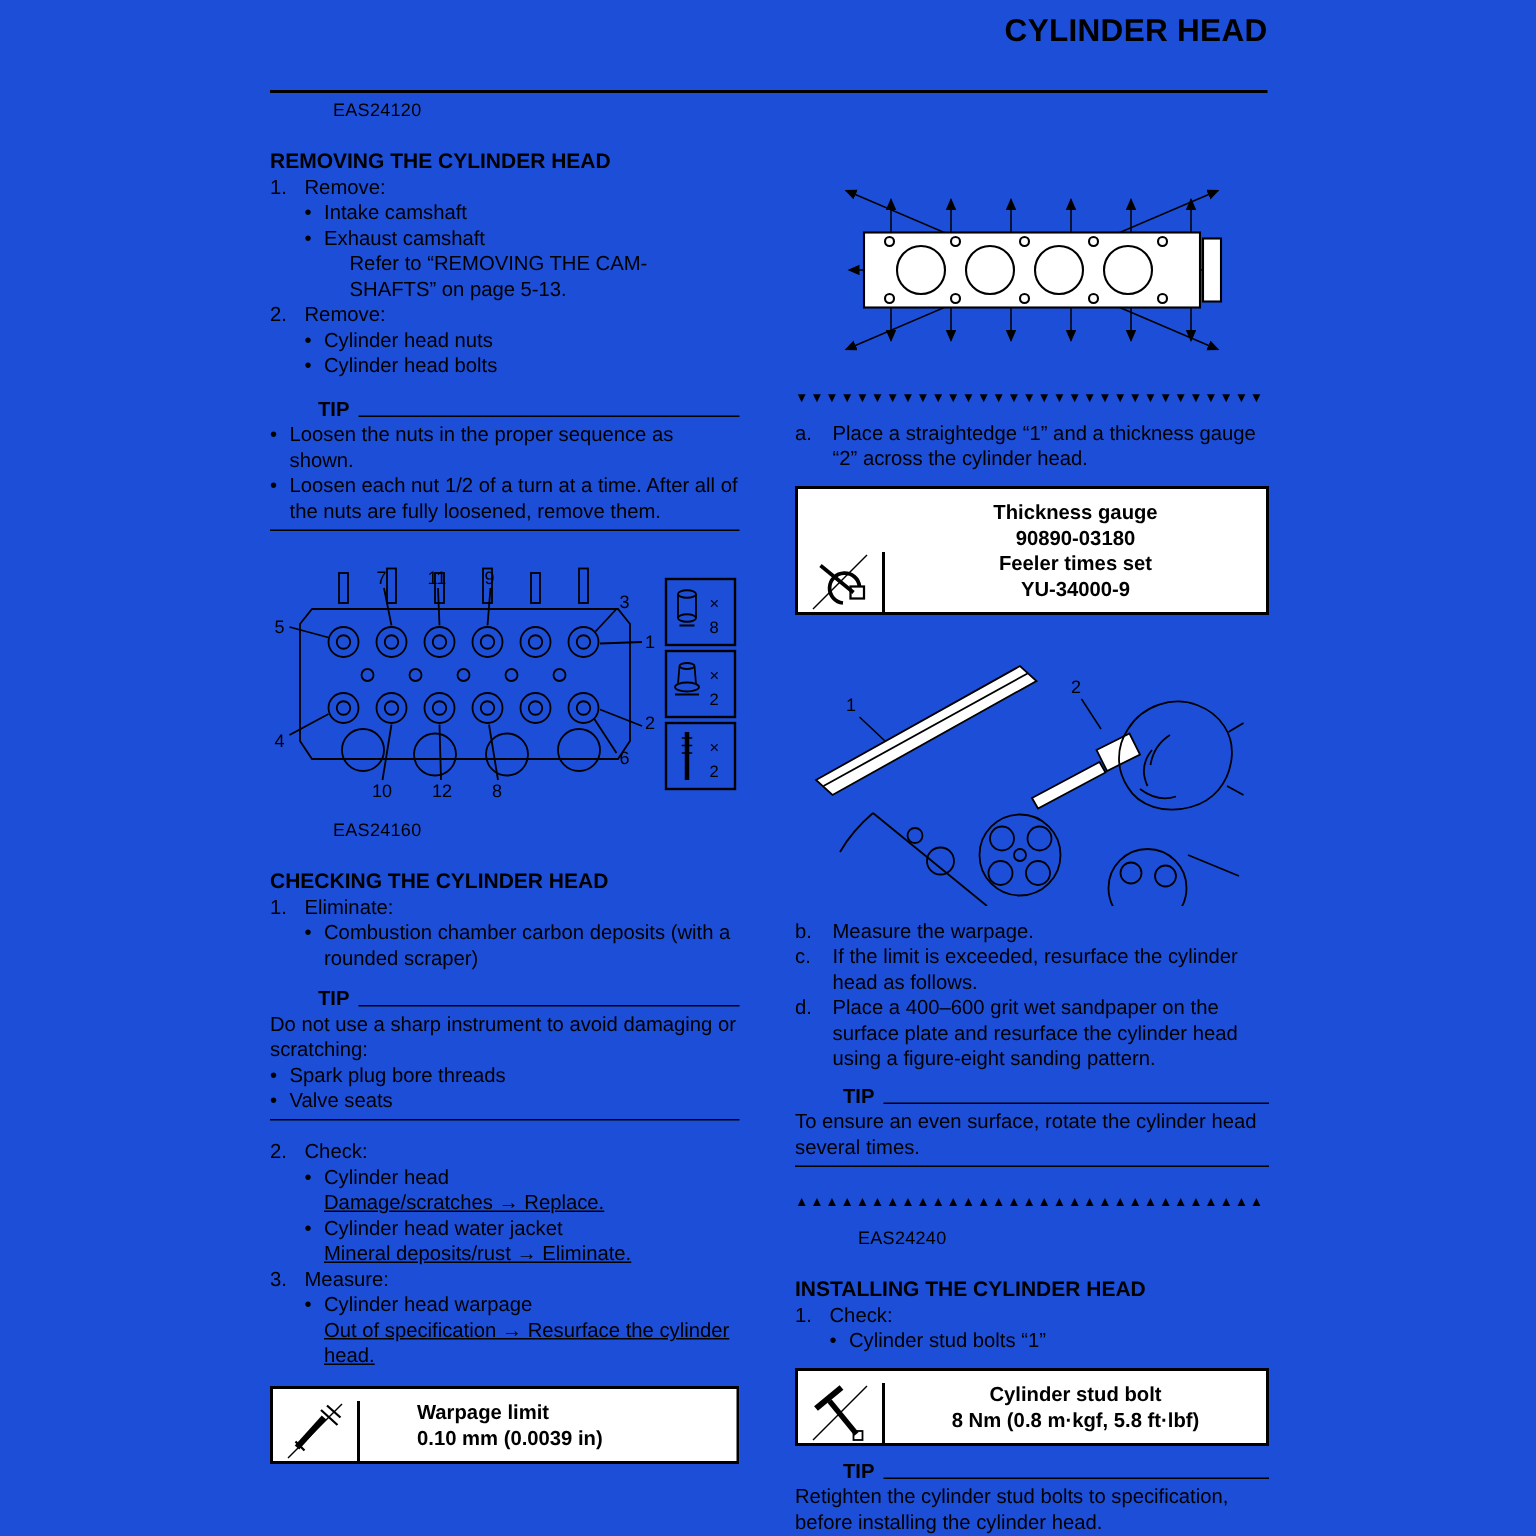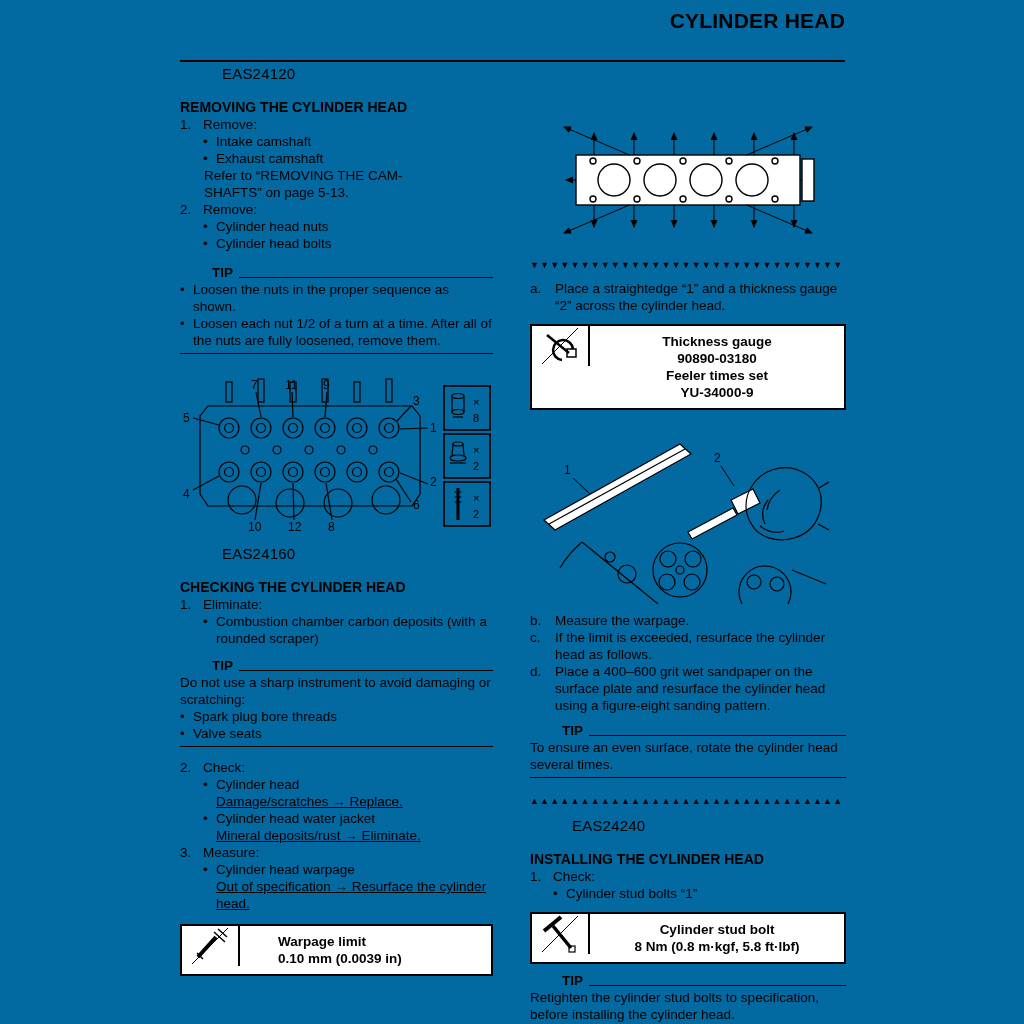--- a/index.html
+++ b/index.html
@@ -1,39 +1,39 @@
 <!DOCTYPE html>
 <html><head>
 <meta charset="utf-8">
 <style>
   html,body{margin:0;padding:0;}
   body{width:1024px;height:1024px;background:#ffffff;color:#000;
        font-family:"Liberation Sans","DejaVu Sans",sans-serif;}
-  .page{position:relative;width:1024px;height:1024px;background:#0369a1;overflow:hidden;}
+  .page{position:relative;width:1024px;height:1024px;background:#1d4ed8;overflow:hidden;}
   .page-title{position:absolute;top:9px;right:179px;font-size:21px;font-weight:700;letter-spacing:.2px;}
   .header-rule{position:absolute;top:60px;left:180px;width:665px;height:2px;background:#000;}
   .col{position:absolute;font-size:13.5px;line-height:17px;}
   .col-left{left:180px;top:68px;width:313px;}
   .col-right{left:530px;top:85px;width:316px;}
-  .code{font-size:15px;line-height:11px;letter-spacing:.2px;padding-left:42px;}
+  .code{font-size:12px;line-height:11px;letter-spacing:.2px;padding-left:42px;}
   .sec-heading{font-weight:700;font-size:14px;line-height:17px;margin-top:20px;}
   .step{display:flex;}
   .num{flex:0 0 23px;}
   .lnum{flex:0 0 25px;}
   .bullet{display:flex;margin-left:23px;}
   .b{flex:0 0 13px;}
   .txt{flex:1;}
-  .note{margin-left:24px;}
+  .note{margin-left:53px;}
   .sub{margin-left:36px;text-decoration:underline;}
   .tip-head{display:flex;margin-left:32px;}
   .tip-label{font-weight:700;flex:0 0 auto;}
   .tip-rule{flex:1;position:relative;}
   .tip-rule::after{content:"";position:absolute;left:6px;right:0;bottom:3px;border-bottom:1px solid #000;}
   .hrule{border-top:1px solid #000;margin-top:4px;}
-  .spec-box{display:flex;border:2px solid #000;align-items:flex-start;background:#fff;}
+  .spec-box{display:flex;border:2px solid #000;align-items:flex-end;background:#fff;}
   .spec-icon{flex:0 0 56px;border-right:2px solid #000;display:flex;align-items:center;justify-content:center;}
   .spec-body{flex:1;display:flex;flex-direction:column;justify-content:center;font-weight:700;padding:7px 6px;}
   .spec-body.center{align-items:center;text-align:center;}
   .spec-body.left{align-items:flex-start;padding-left:38px;}
   .tri-row{font-size:9px;line-height:10px;letter-spacing:1.2px;white-space:nowrap;overflow:hidden;}
   .dg{display:block;}
   svg text{font-size:12px;fill:#000;font-family:"Liberation Sans","DejaVu Sans",sans-serif;}
   svg text.sm{font-size:11px;}.mt8{margin-top:8px;}.mt10{margin-top:10px;}
   .mt12{margin-top:12px;}.mt14{margin-top:14px;}.mt16{margin-top:12px;}
   .mt18{margin-top:18px;}.mt22{margin-top:22px;}.mt28{margin-top:28px;}

